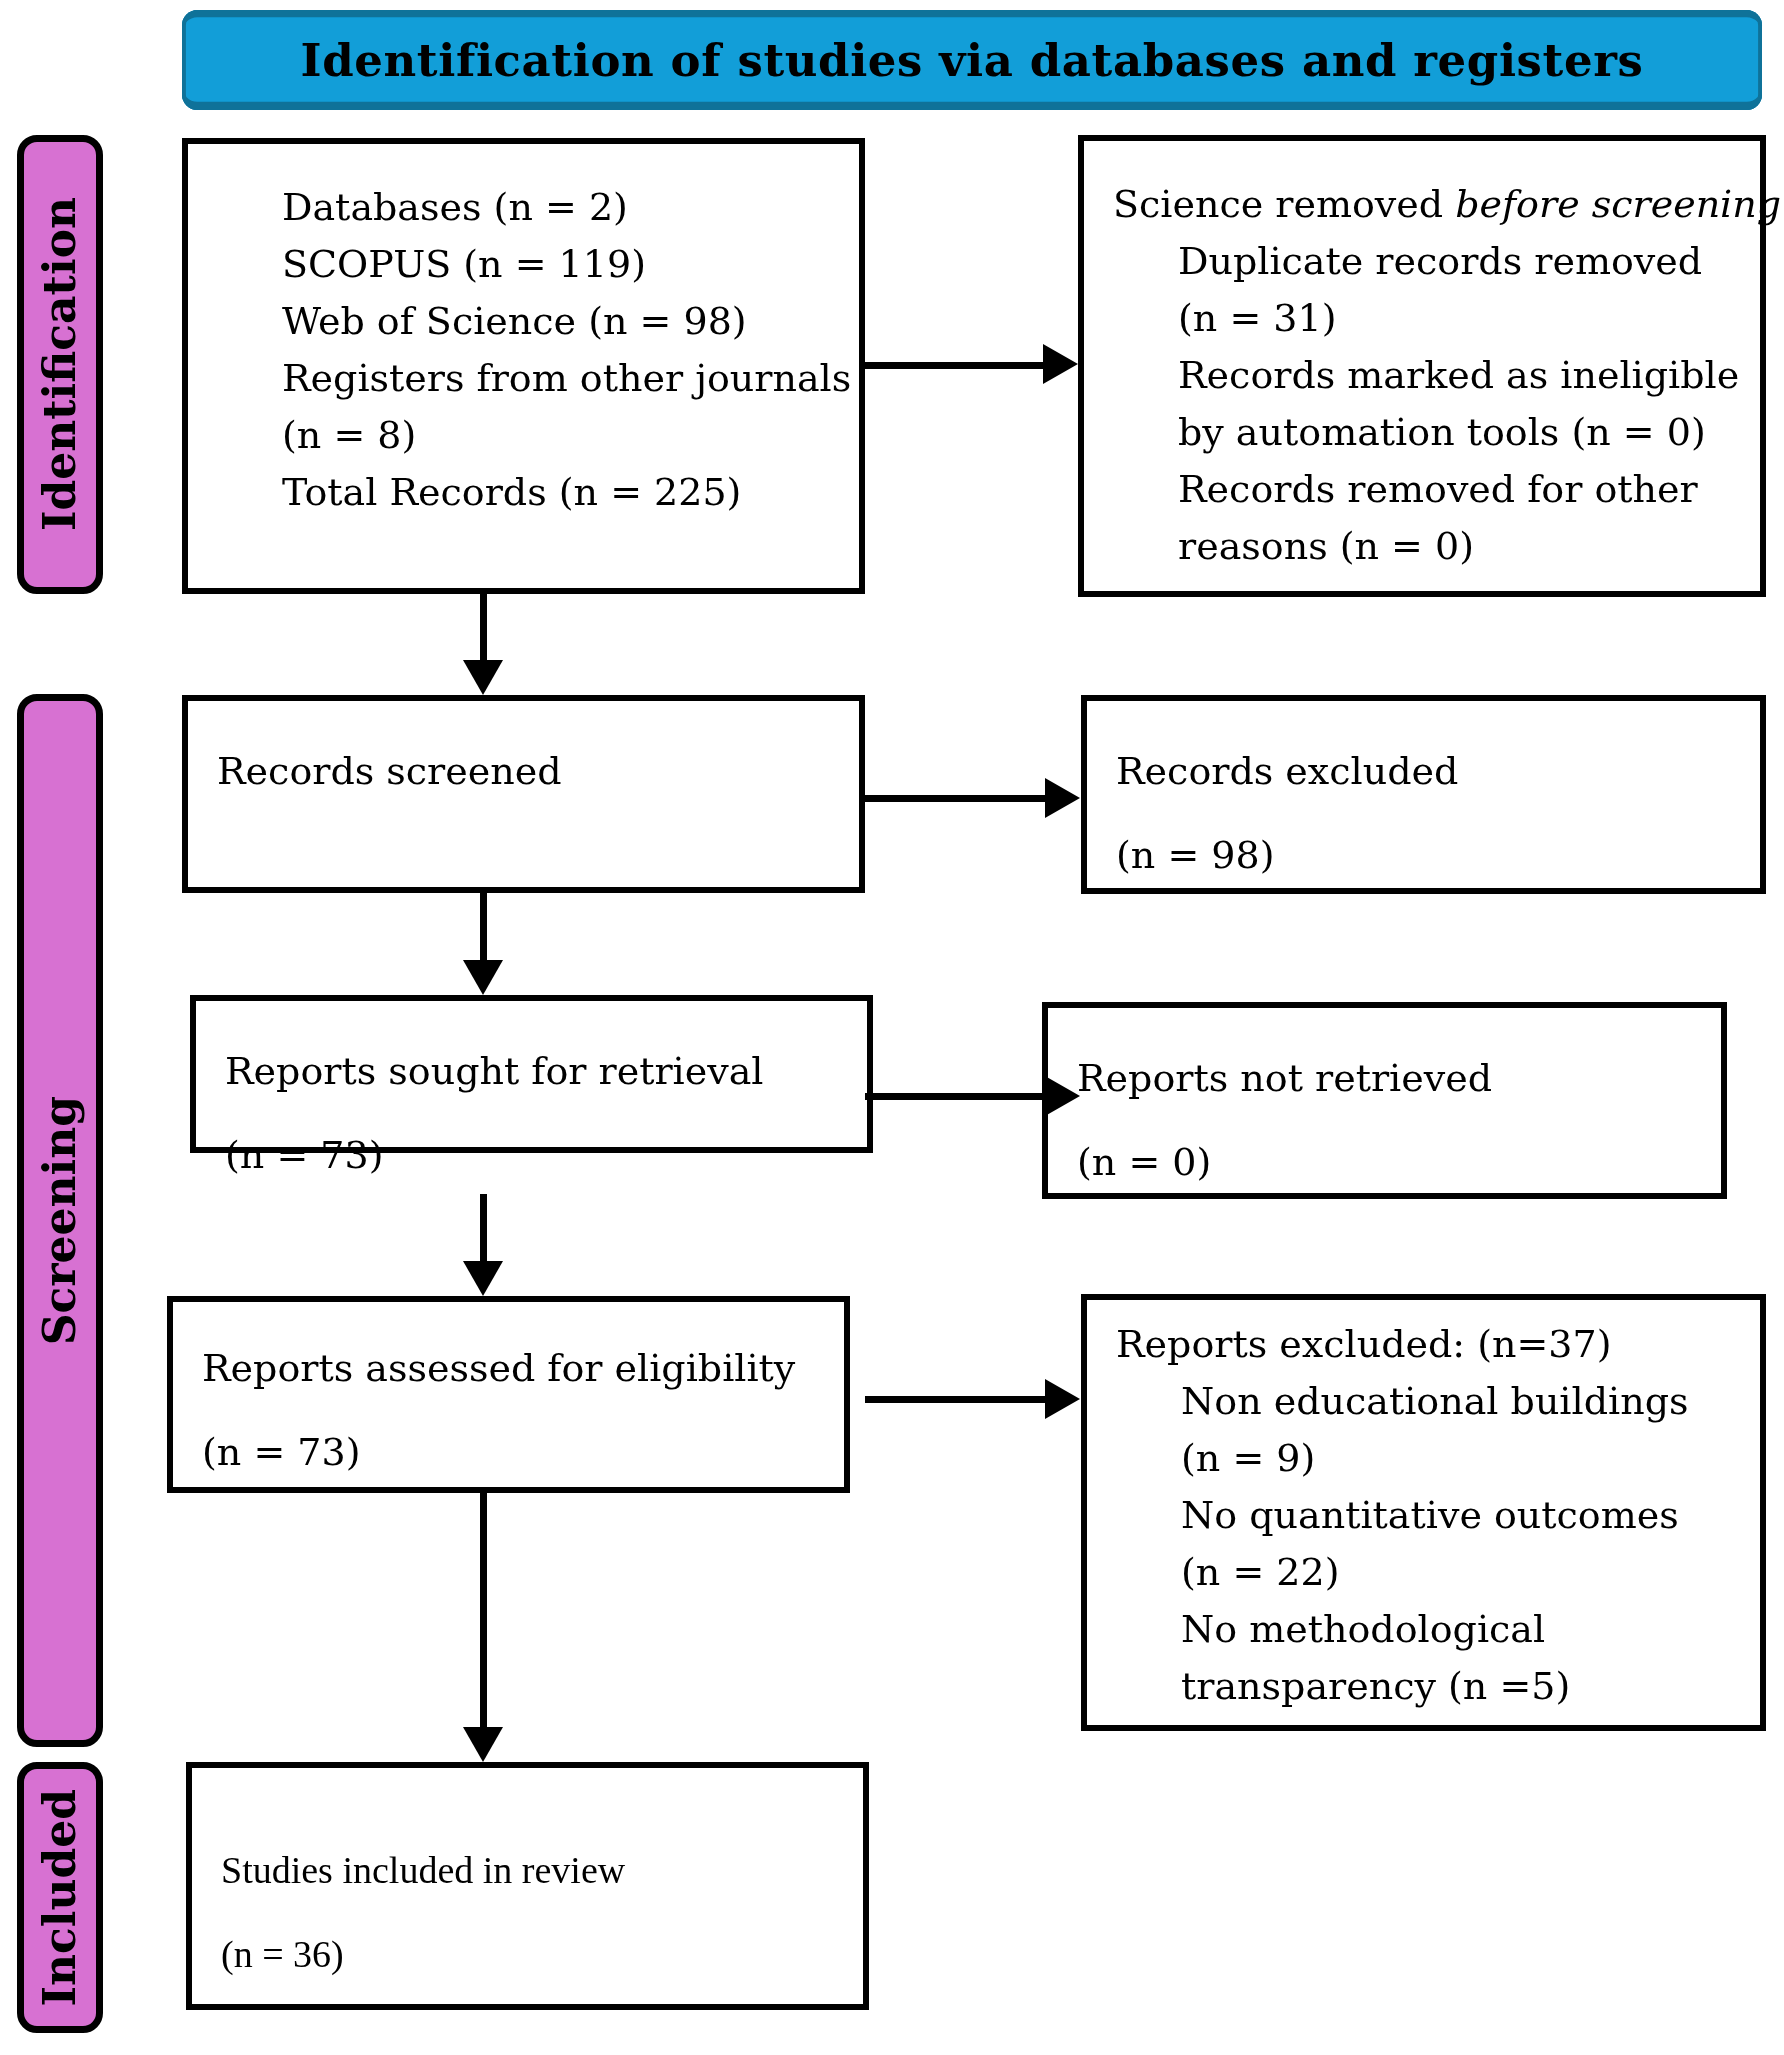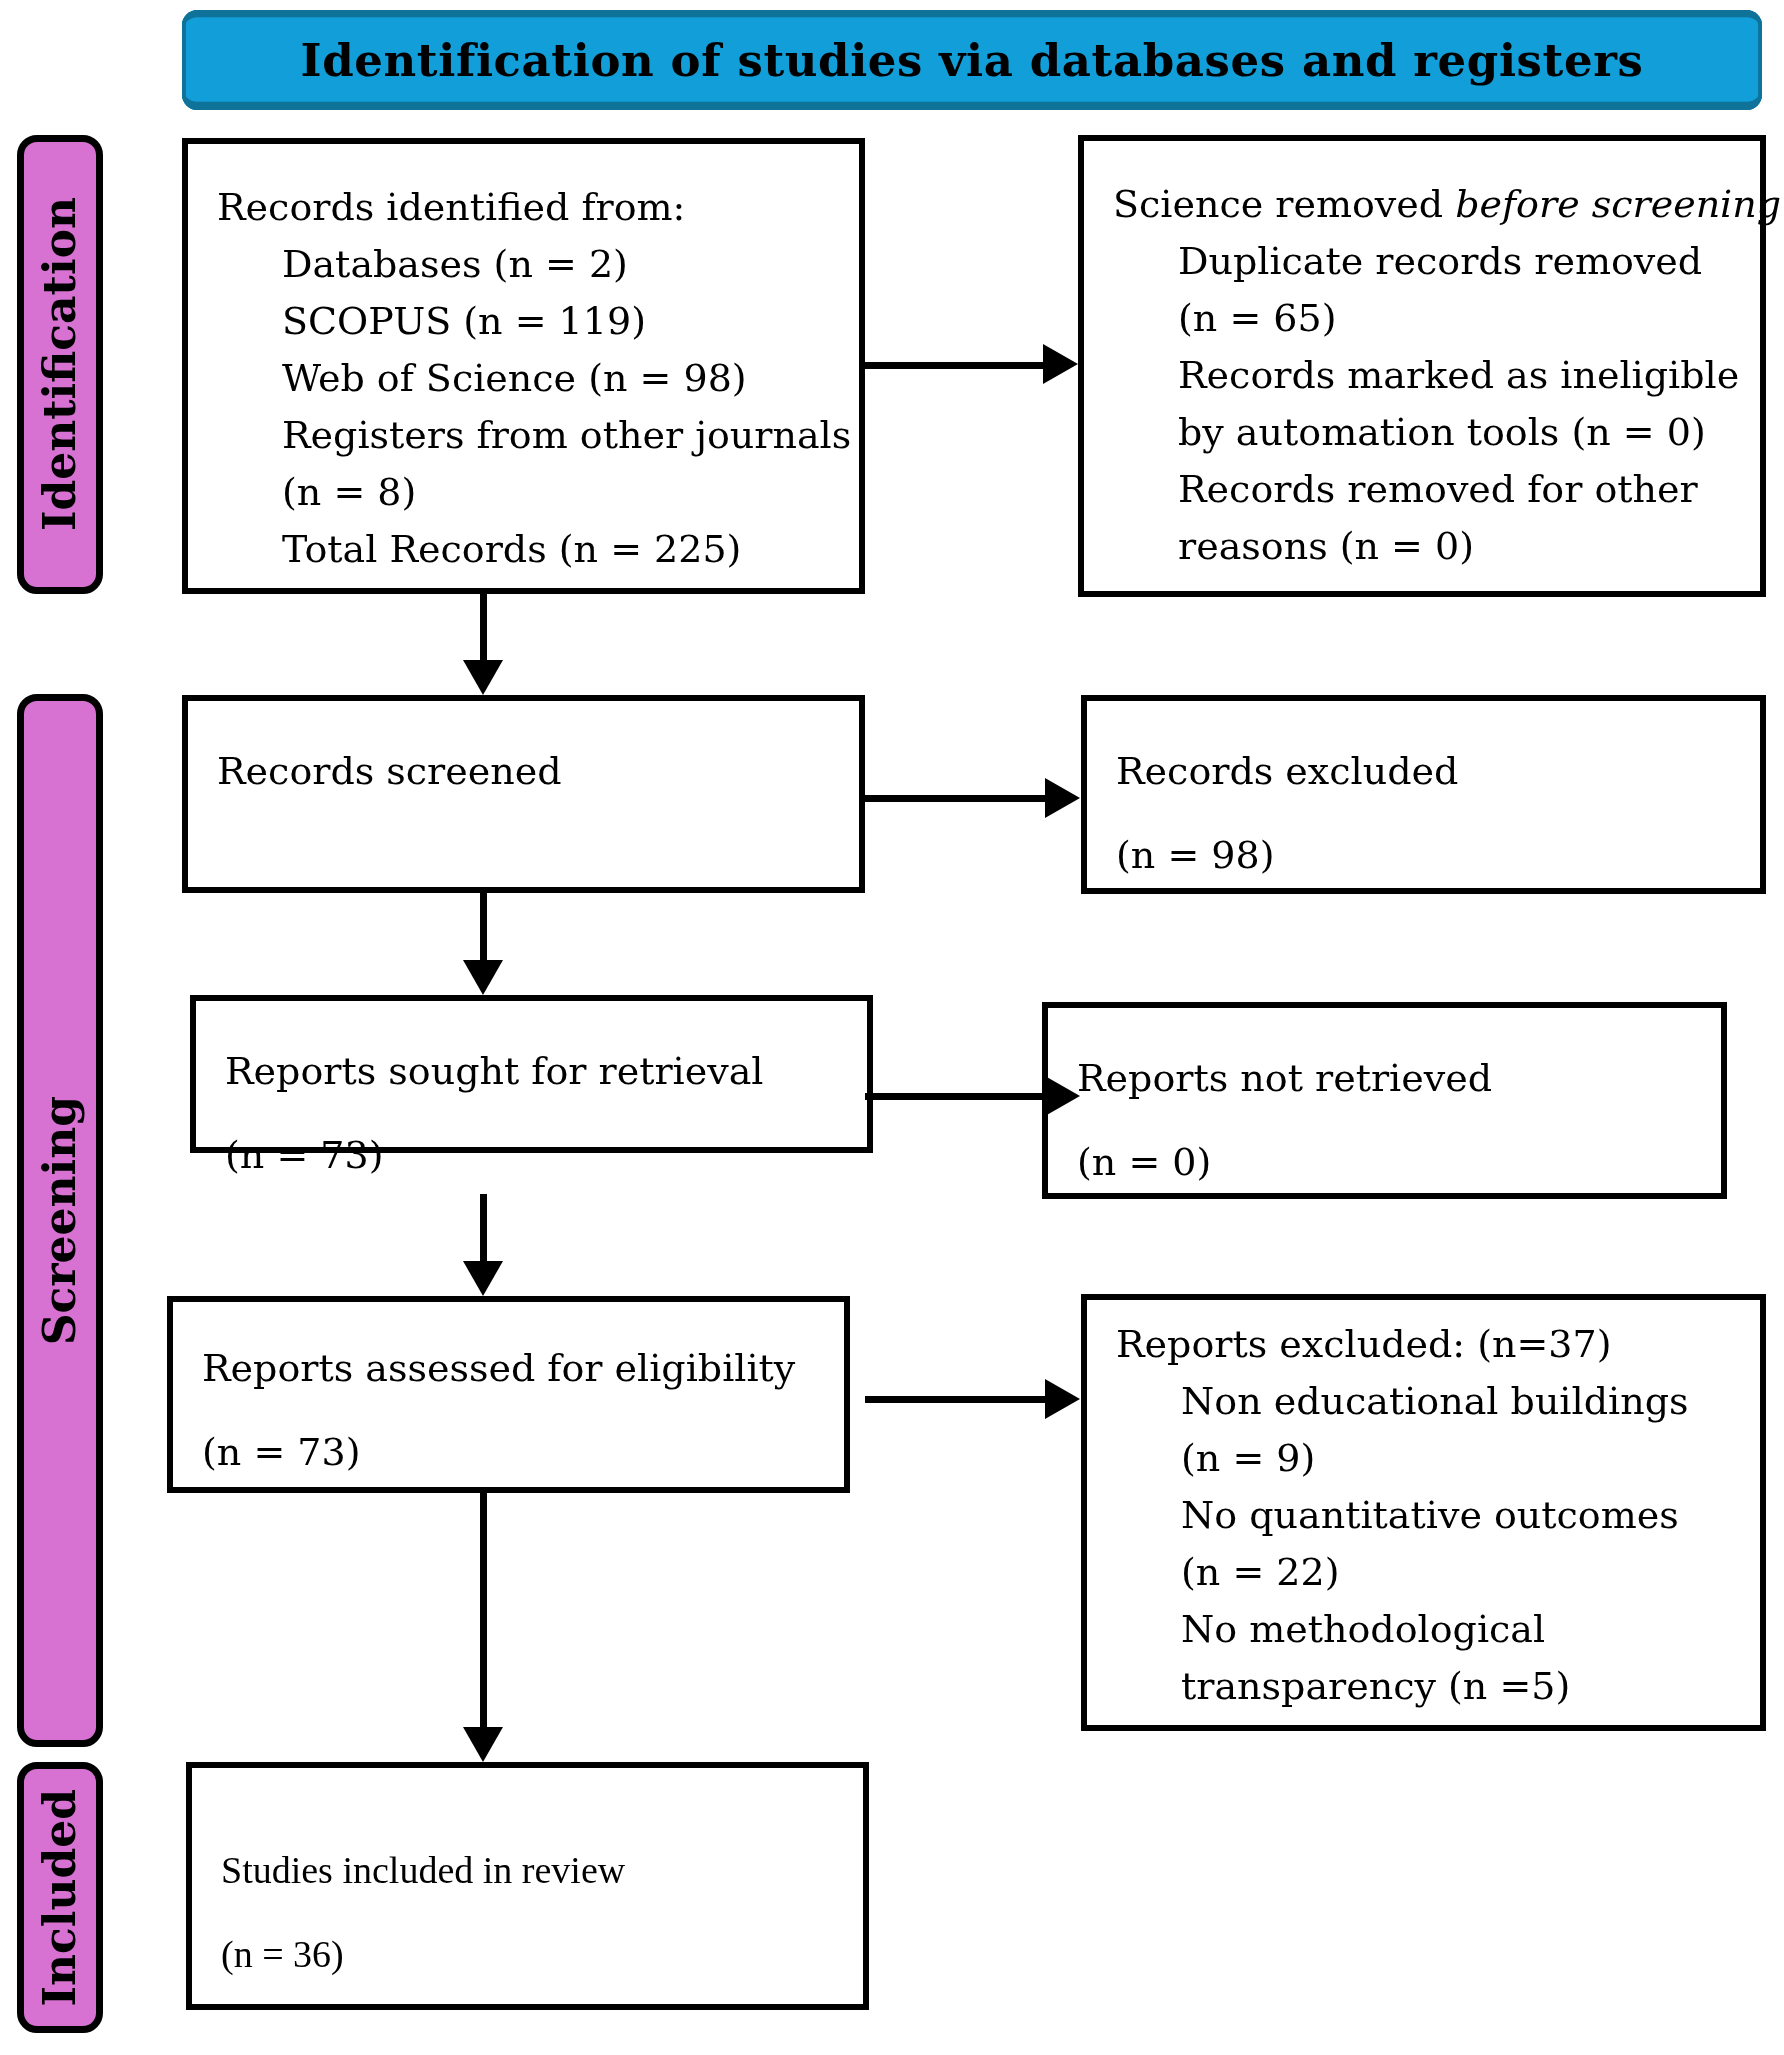--- a/index.html
+++ b/index.html
@@ -102,32 +102,31 @@
     <span class="vtext">Identification</span>
   </div>
   <div class="stage" id="stage-screening">
     <span class="vtext">Screening</span>
   </div>
   <div class="stage" id="stage-included">
     <span class="vtext">Included</span>
   </div>
 
   <div class="flowbox" id="box-records-identified">
-      <div class="line"><span>Records identified from:</span></div>
       <div class="line indent"><span>Databases (n = 2)</span></div>
       <div class="line indent"><span>SCOPUS (n = 119)</span></div>
       <div class="line indent"><span>Web of Science (n = 98)</span></div>
       <div class="line indent"><span>Registers from other journals</span></div>
       <div class="line indent"><span>(n = 8)</span></div>
       <div class="line indent"><span>Total Records (n = 225)</span></div>
     </div>
   <div class="flowbox" id="box-records-removed">
       <div class="line"><span>Science removed </span><span style="font-style: italic;">before screening</span><span>:</span></div>
       <div class="line indent"><span>Duplicate records removed</span></div>
-      <div class="line indent"><span>(n = 65)</span></div>
+      <div class="line indent"><span>(n = 31)</span></div>
       <div class="line indent"><span>Records marked as ineligible</span></div>
       <div class="line indent"><span>by automation tools (n = 0)</span></div>
       <div class="line indent"><span>Records removed for other</span></div>
       <div class="line indent"><span>reasons (n = 0)</span></div>
     </div>
   <div class="flowbox" id="box-records-screened">
       <div class="line"><span>Records screened</span></div>
     </div>
   <div class="flowbox" id="box-records-excluded">
       <div class="line"><span>Records excluded</span></div>

